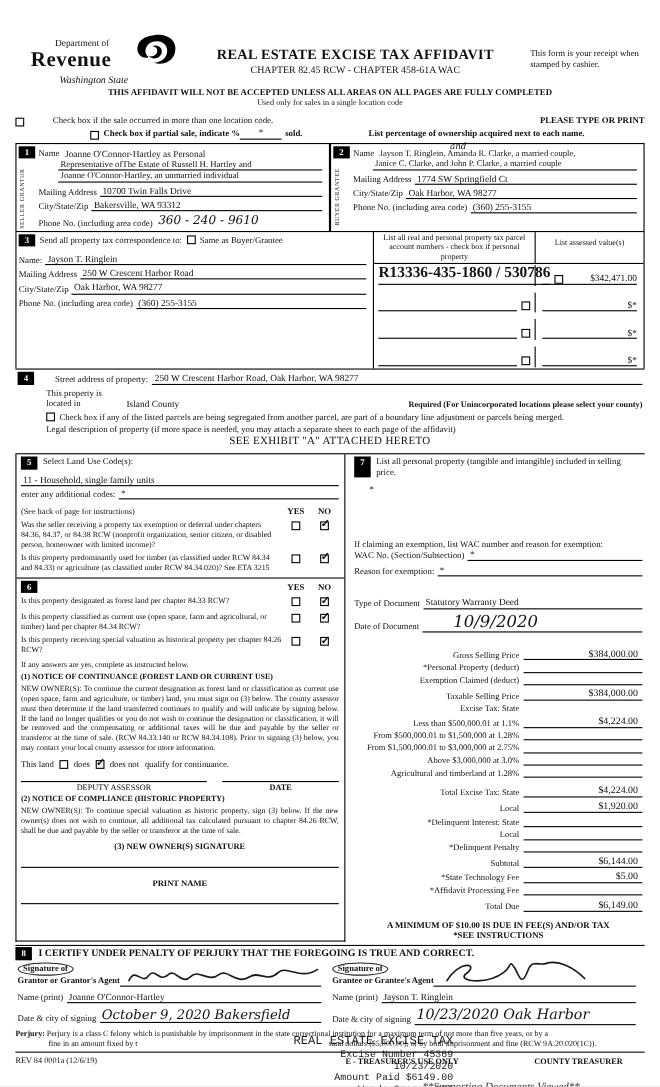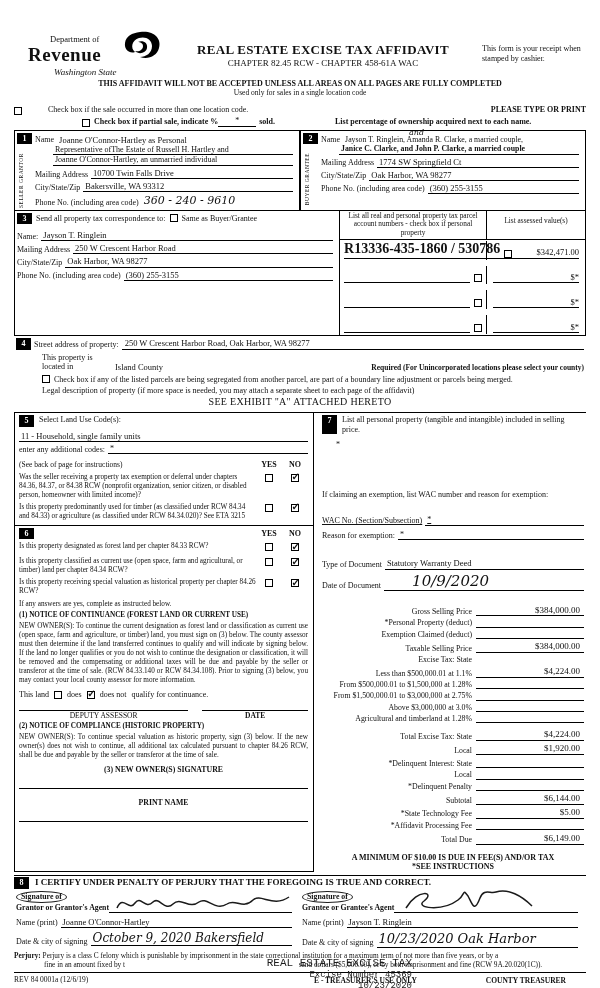--- a/index.html
+++ b/index.html
@@ -177,21 +177,21 @@
     <div class="party">
       <span class="badge">2</span>
       <span class="vlabel">BUYER GRANTEE</span>
       <div class="fline" style="position:relative;">
         <span class="lab">Name</span>
         <span class="hand" style="position:absolute; left:88px; top:-7px; font-size:8px;">and</span>
         <span class="val noline" style="font-size:7.8px;">Jayson T. Ringlein, Amanda R. Clarke, a married couple,</span>
         </div>
       <div class="fline" style="margin-top:0">
           <span style="width:18px"></span>
-          <span class="val" style="font-size:7.8px;font-weight:bold;">Janice C. Clarke, and John P. Clarke, a married couple</span>
+          <span class="val" style="font-size:7.8px;">Janice C. Clarke, and John P. Clarke, a married couple</span>
         </div>
       <div class="fline">
           <span class="lab">Mailing Address</span>
         <span class="val nm">1774 SW Springfield Ct</span>
         </div>
       <div class="fline">
           <span class="lab">City/State/Zip</span>
         <span class="val nm">Oak Harbor, WA  98277</span>
         </div>
       <div class="fline">
@@ -266,21 +266,21 @@
         <div class="pt-val">
             <span class="vval">$*</span>
           </div>
       </div>
     </div>
   </div>
 
   <div class="s4">
     <div class="s4row">
       <span class="badge">4</span>
-      <span style="padding:0 3px;">Street address of property:</span>
+      <span style="padding:0 3px;margin-left:16px;">Street address of property:</span>
       <span class="nm" style="flex:1; border-bottom:0.9px solid #000; padding:0 3px;">250 W Crescent Harbor Road, Oak Harbor, WA 98277</span>
     </div>
     <div class="s4row" style="margin-top:3px;">
       <span style="width:96px; padding-left:26px;">This property is located in</span>
       <span class="nm" style="width:150px; padding:0 3px;">Island County</span>
       <span style="flex:1"></span>
       <span class="bold small">Required (For Unincorporated locations please select your county)</span>
     </div>
     <div class="s4row" style="margin-top:3px; align-items:flex-start;">
       <span style="width:26px"></span>
@@ -374,21 +374,21 @@
     </div>
 
     <div class="colR">
       <div style="display:flex; gap:5px;">
         <span class="badge">7</span>
         <span>List all personal property (tangible and intangible) included in selling price.</span>
       </div>
       <div style="padding-left:14px; margin-top:6px;">*</div>
 
       <div style="margin-top:40px;">If claiming an exemption, list WAC number and reason for exemption:</div>
-      <div class="fline" style="margin-top:16px;text-decoration:underline;">
+      <div class="fline" style="margin-top:0;">
           <span class="lab">WAC No. (Section/Subsection)</span>
         <span class="val">*</span>
         </div>
       <div class="fline" style="margin-top:4px;">
           <span class="lab">Reason for exemption:</span>
         <span class="val">*</span>
         </div>
 
       <div class="fline" style="margin-top:18px;">
           <span class="lab">Type of Document</span>

